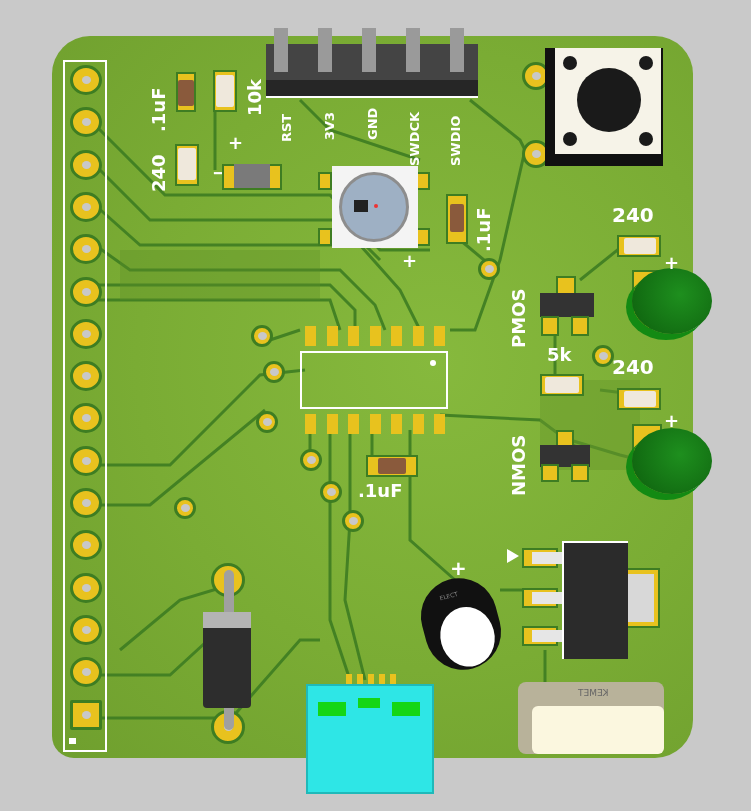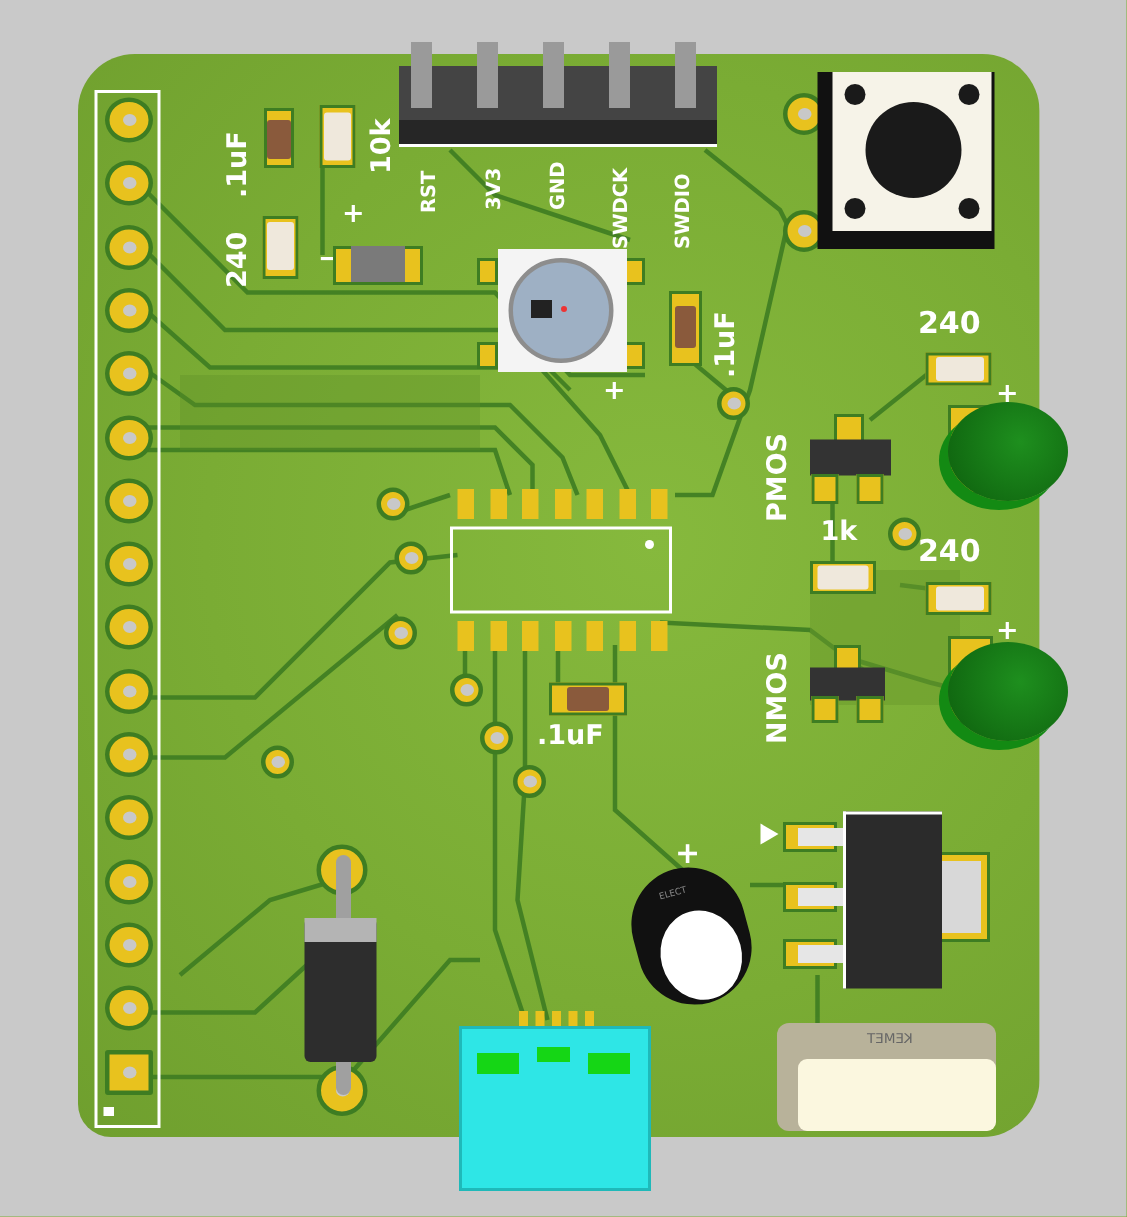--- a/index.html
+++ b/index.html
@@ -145,21 +145,21 @@
 
 <div class="silk" style="left:612px;top:203px;font-size:20px;">240</div>
 <div class="pad" style="left:617px;top:235px;width:44px;height:22px;"></div>
 <div class="smdres" style="left:624px;top:238px;width:32px;height:16px;"></div>
 
 <div class="pad" style="left:556px;top:276px;width:20px;height:20px;"></div>
 <div class="abs" style="left:540px;top:293px;width:54px;height:24px;background:#333;"></div>
 <div class="pad" style="left:541px;top:316px;width:18px;height:20px;"></div>
 <div class="pad" style="left:571px;top:316px;width:18px;height:20px;"></div>
 <div class="silk vert" style="left:508px;top:348px;font-size:18px;">PMOS</div>
-<div class="silk" style="left:547px;top:344px;font-size:18px;">1k</div>
+<div class="silk" style="left:547px;top:344px;font-size:18px;">5k</div>
 <div class="hole" style="left:592px;top:345px;width:22px;height:22px;"></div>
 <div class="pad" style="left:540px;top:374px;width:44px;height:22px;"></div>
 <div class="smdres" style="left:545px;top:377px;width:34px;height:16px;"></div>
 
 <div class="silk" style="left:612px;top:355px;font-size:20px;">240</div>
 <div class="pad" style="left:617px;top:388px;width:44px;height:22px;"></div>
 <div class="smdres" style="left:624px;top:391px;width:32px;height:16px;"></div>
 
 <div class="pad" style="left:556px;top:430px;width:18px;height:18px;"></div>
 <div class="abs" style="left:540px;top:445px;width:50px;height:22px;background:#333;"></div>

